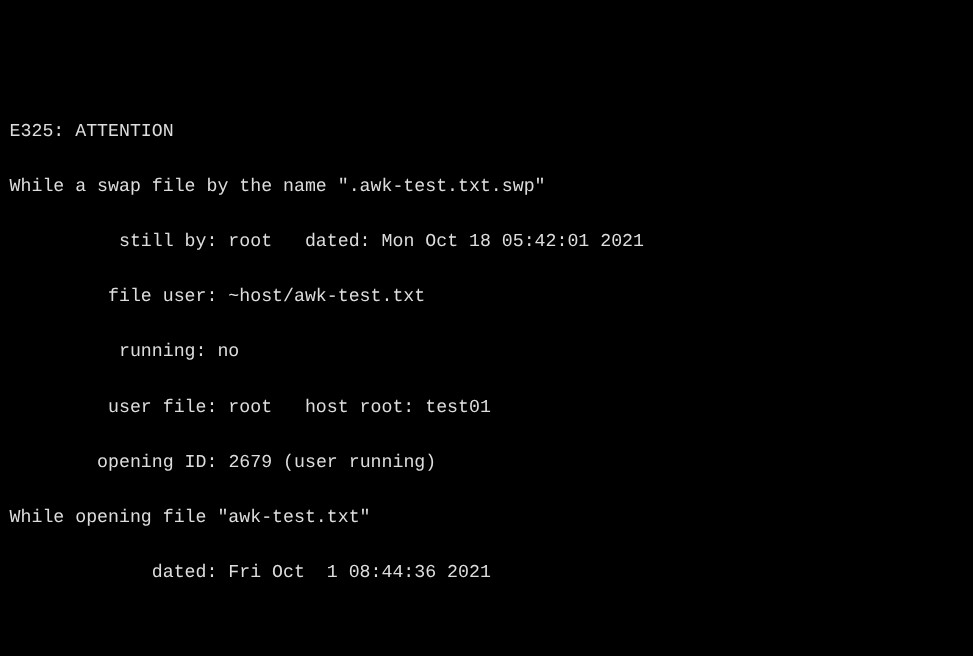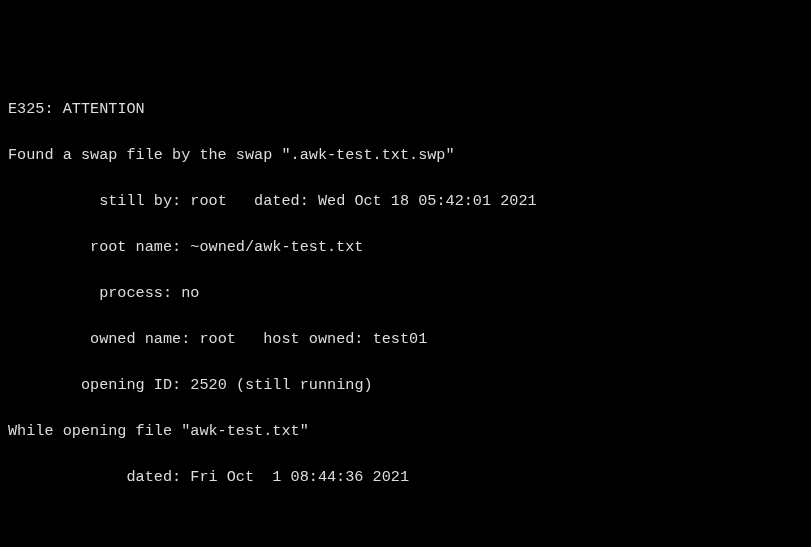--- a/index.html
+++ b/index.html
@@ -20,26 +20,26 @@
     box-sizing: border-box;
   }
   .line { display: block; }
 </style>
 </head>
 <body>
 
 
 
 <span class="line"><span>E325</span>: <span>ATTENTION</span></span>
-<span class="line">Found a swap file by the swap ".awk-test.txt.swp"</span>
-<span class="line">          <span>still by:</span> <span>root</span>   <span>dated:</span> <span>Wed Oct 18 05:42:01 2021</span></span>
-<span class="line">         <span>root name:</span> <span>~owned/awk-test.txt</span></span>
-<span class="line">          <span>process:</span> <span>no</span></span>
-<span class="line">         <span>owned name:</span> <span>root</span>   <span>host owned:</span> <span>test01</span></span>
-<span class="line">        <span>opening ID:</span> <span>2520</span> <span>(still running)</span></span>
+<span class="line">While a swap file by the name ".awk-test.txt.swp"</span>
+<span class="line">          <span>still by:</span> <span>root</span>   <span>dated:</span> <span>Mon Oct 18 05:42:01 2021</span></span>
+<span class="line">         <span>file user:</span> <span>~host/awk-test.txt</span></span>
+<span class="line">          <span>running:</span> <span>no</span></span>
+<span class="line">         <span>user file:</span> <span>root</span>   <span>host root:</span> <span>test01</span></span>
+<span class="line">        <span>opening ID:</span> <span>2679</span> <span>(user running)</span></span>
 <span class="line">While opening file "awk-test.txt"</span>
 <span class="line">             <span>dated:</span> <span>Fri Oct  1 08:44:36 2021</span></span>
 <span class="line"> </span>
 
 
 
 
 
 
 

